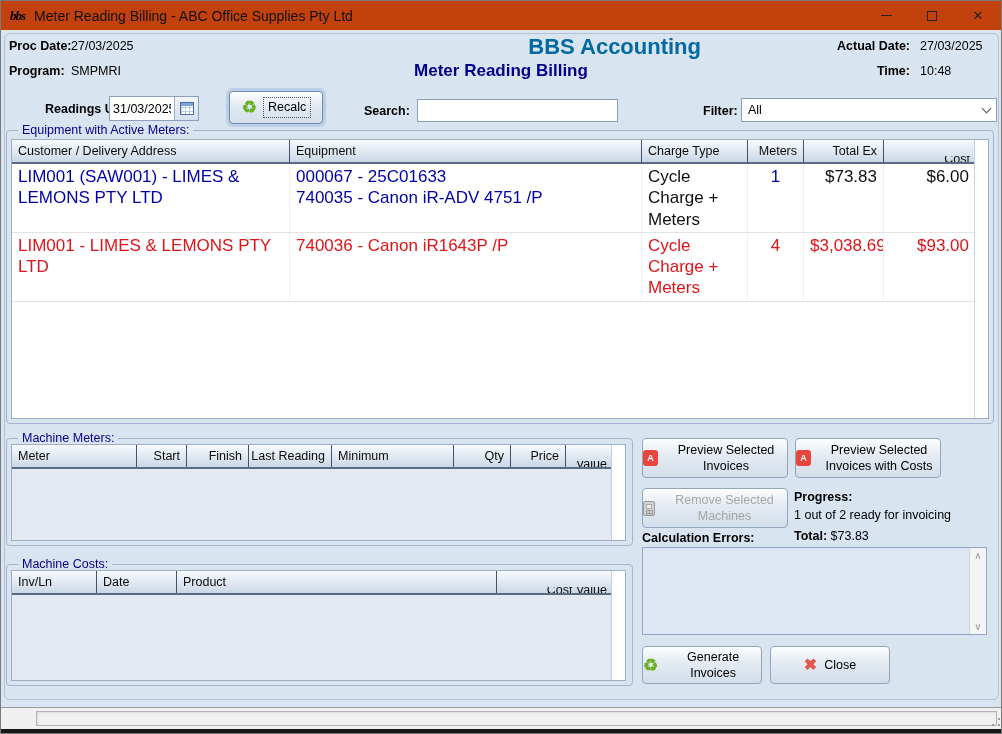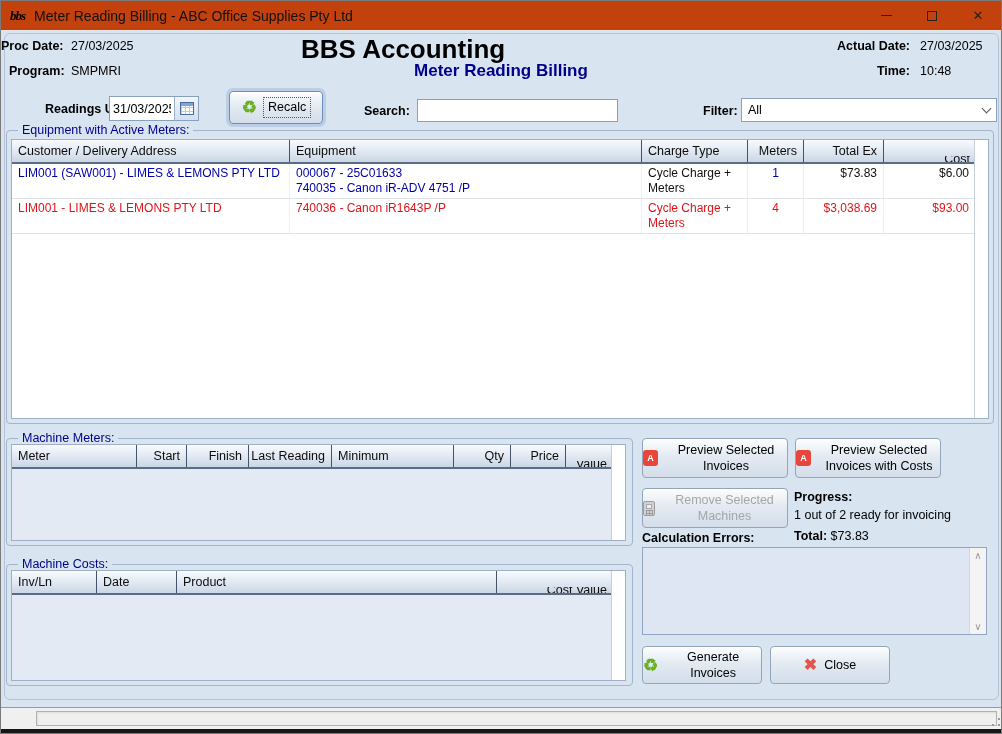--- a/index.html
+++ b/index.html
@@ -18,21 +18,21 @@
   .glyph-max { width:10px; height:10px; border:1px solid #222; }
   .glyph-close { font-size:13px; line-height:1; }
 
   
   .content { position:absolute; top:30px; left:0; width:1002px; height:676px; background:#d9e4f1; }
   .main-panel-border { position:absolute; left:3px; top:2px; width:995px; height:667px; border:1px solid #b6c3d6; border-radius:6px; pointer-events:none; }
 
   .lbl { font-weight:bold; color:#000; }
   .abs { position:absolute; }
 
-  .app-title { position:absolute; left:300px; top:3px; width:400px; text-align:left; font-size:26px; font-weight:bold; color:#000000; }
+  .app-title { position:absolute; left:300px; top:3px; width:400px; text-align:right; font-size:22px; font-weight:bold; color:#0369a1; }
   .screen-title { position:absolute; left:300px; top:30px; width:400px; text-align:center; font-size:17px; font-weight:bold; color:#00008c; }
 
   .kv-right { position:absolute; right:8px; top:8px; }
   .kv-right .row { display:flex; margin-bottom:11px; }
   .kv-right .k { width:92px; text-align:right; font-weight:bold; }
   .kv-right .v { width:75px; margin-left:10px; text-align:left; }
 
   
   .date-field { position:absolute; left:108px; top:65px; width:90px; height:25px; display:flex; border:1px solid #8ba0bd; background:#fff; }
   .date-input { flex:1; width:62px; border:none; outline:none; font-family:"Liberation Sans",sans-serif; font-size:12.5px; padding:2px 3px; }
@@ -69,21 +69,21 @@
   .groupbox { position:absolute; border:1px solid #a3b4cb; border-radius:4px; }
   .gb-label { position:absolute; top:-8px; left:11px; background:#d9e4f1; padding:0 4px; color:#00008c; font-size:12.5px; }
 
   
   .tbl { position:absolute; background:#ffffff; border:1px solid #9fb0c6; overflow:hidden; }
   .thead { display:flex; height:24px; background:linear-gradient(#f8fbfe,#cbd7e6); border-bottom:2px solid #5a6b84; }
   .th { display:flex; align-items:center; padding:0 6px; border-right:1px solid #44536a; font-size:12.5px; color:#0c0c0c; overflow:hidden; white-space:nowrap; }
   .th.r { justify-content:flex-end; }
   .th.strip-h { border-right:none;margin-top:16px; }
   .tr { display:flex; border-bottom:1px solid #e3e3e3; min-height:31px; cursor:pointer; }
-  .td { padding:2px 6px; font-size:12px; border-right:1px solid #efefef; line-height:1.25; overflow:hidden; }
+  .td { padding:2px 6px; font-size:17px; border-right:1px solid #efefef; line-height:1.25; overflow:hidden; }
   .td.r { text-align:right; }
   .td.c { text-align:center; }
   .strip { position:absolute; top:0; right:0; bottom:0; width:14px; background:#fff; border-left:1px solid #c6d0dd; }
   .ready .c-customer, .ready .c-equip, .ready .c-meters { color:#0000a8; }
   .ready .c-charge, .ready .c-totalex, .ready .c-cost { color:#101010; }
   .error .td { color:#e01418; }
   .tbl-empty-body { position:absolute; left:0; right:0; top:24px; bottom:0; background:#e3eaf4; }
 
   
   .eq-c0{width:278px} .eq-c1{width:352px} .eq-c2{width:106px} .eq-c3{width:56px} .eq-c4{width:80px} .eq-c5{width:92px}
@@ -132,21 +132,21 @@
         </div>
       <div class="win-btn">
           <span class="glyph-close">✕</span>
         </div>
     </div>
   </div>
 
   <div class="content">
     <div class="main-panel-border"></div>
 
-    <span class="abs lbl" style="left:0; top:8px;">Proc Date:</span>
+    <span class="abs lbl" style="left:8px; top:8px;">Proc Date:</span>
     <span class="abs" style="left:70px; top:8px;">27/03/2025</span>
     <span class="abs lbl" style="left:8px; top:33px;">Program:</span>
     <span class="abs" style="left:70px; top:33px;">SMPMRI</span>
 
     <div class="app-title">BBS Accounting</div>
     <div class="screen-title">Meter Reading Billing</div>
 
     <div class="kv-right">
       <div class="row">
         <span class="k">Actual Date:</span>

